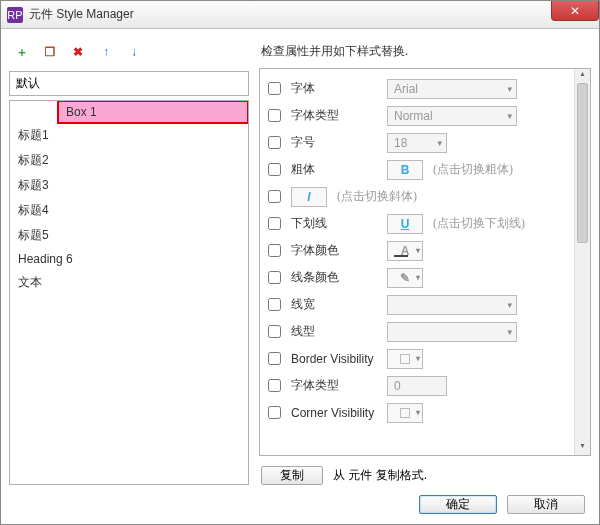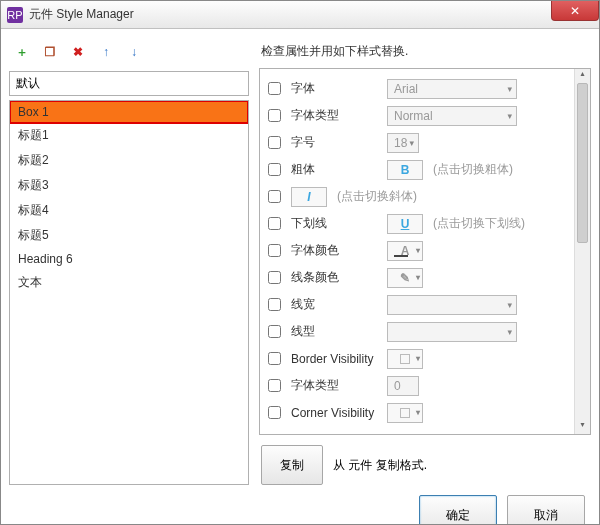--- a/index.html
+++ b/index.html
@@ -8,35 +8,35 @@
 .app-icon { width: 16px; height: 16px; background: #7030a0; color: #fff; font-size: 11px; display: flex; align-items: center; justify-content: center; margin-right: 6px; border-radius: 2px; }
 .title-text { color: #333; }
 .close-btn { position: absolute; right: 0; top: 0; width: 48px; height: 20px; background: linear-gradient(#e06060, #c83838); border: 1px solid #933; border-top: none; border-bottom-left-radius: 4px; border-bottom-right-radius: 4px; color: #fff; display: flex; align-items: center; justify-content: center; font-size: 12px; cursor: pointer; }
 .content { display: flex; height: 460px; padding: 10px 8px 4px 8px; gap: 10px; }
 .left-col { width: 240px; display: flex; flex-direction: column; }
 .toolbar { height: 26px; display: flex; align-items: center; gap: 14px; padding-left: 6px; margin-bottom: 6px; }
 .tb-icon { width: 14px; height: 14px; display: flex; align-items: center; justify-content: center; font-weight: bold; cursor: pointer; }
 .filter-box { border: 1px solid #b0b0b0; padding: 3px 6px; background: #fff; margin-bottom: 4px; }
 .style-list { border: 1px solid #b0b0b0; flex: 1; background: #fff; overflow-y: auto; }
 .style-item { padding: 4px 8px; color: #333; cursor: pointer; }
-.style-item.selected { background: #f97316; outline: 2px solid #d00; outline-offset: -1px; }
+.style-item.selected { background: #f9a8d4; outline: 2px solid #d00; outline-offset: -1px; margin-left: 48px; }
 .right-col { flex: 1; display: flex; flex-direction: column; }
 .right-header { padding: 4px 0 8px 2px; color: #333; }
 .props-panel { border: 1px solid #b0b0b0; flex: 1; padding: 6px 4px 6px 8px; overflow-y: auto; position: relative; }
 .prop-row { display: flex; align-items: center; height: 27px; gap: 4px; }
 .prop-check { width: 13px; height: 13px; margin-right: 6px; }
 .prop-label { width: 92px; color: #333; }
 .prop-control { width: 130px; height: 20px; border: 1px solid #bbb; background: #f4f4f4; color: #999; display: flex; align-items: center; padding: 0 6px; position: relative; }
-.prop-control.small { width: 32px; }
+.prop-control.small { width: 60px; }
 .prop-control .caret { position: absolute; right: 4px; color: #888; font-size: 9px; }
 .swatch-btn { width: 36px; height: 20px; border: 1px solid #bbb; background: #f8f8f8; display: flex; align-items: center; justify-content: center; color: #3ba7e0; font-weight: bold; position: relative; }
 .swatch-btn .caret { position: absolute; right: 2px; color: #888; font-size: 8px; }
-.hint { color: #999; margin-left: 6px; }
+.hint { color: #999; margin-left: 6px; font-family: Liberation Serif, serif; }
 .copy-row { display: flex; align-items: center; gap: 10px; margin-top: 10px; padding-left: 2px; }
-.btn { height: 40px; padding: 0 18px; border: 1px solid #a7a7a7; background: linear-gradient(#fdfdfd, #e6e6e6); cursor: pointer; display: inline-flex; align-items: center; border-radius: 2px; }
+.btn { height: 19px; padding: 0 18px; border: 1px solid #a7a7a7; background: linear-gradient(#fdfdfd, #e6e6e6); cursor: pointer; display: inline-flex; align-items: center; border-radius: 2px; }
 .footer { display: flex; justify-content: flex-end; gap: 10px; padding: 6px 14px 8px 0; }
 .footer .btn { width: 78px; justify-content: center; }
 .footer .btn.primary { border-color: #3c7fb1; box-shadow: 0 0 2px #6fb7e8 inset; }
 .scrollbar-mock { position: absolute; right: 0; top: 0; bottom: 0; width: 16px; background: #f0f0f0; border-left: 1px solid #ddd; }
 .scrollbar-mock .thumb { position: absolute; left: 2px; right: 2px; top: 14px; height: 160px; background: #cfcfcf; border: 1px solid #b8b8b8; border-radius: 2px; }
 .scrollbar-mock .arr { position: absolute; left: 0; right: 0; height: 14px; text-align: center; font-size: 8px; color: #666; }
 .scrollbar-mock .arr.up { top: 0; }
 .scrollbar-mock .arr.down { bottom: 0; }
 .color-line { position: absolute; left: 6px; right: 14px; bottom: 3px; height: 2px; background: #444; }
 .fontcolor-letter { color: #999; font-weight: bold; }

